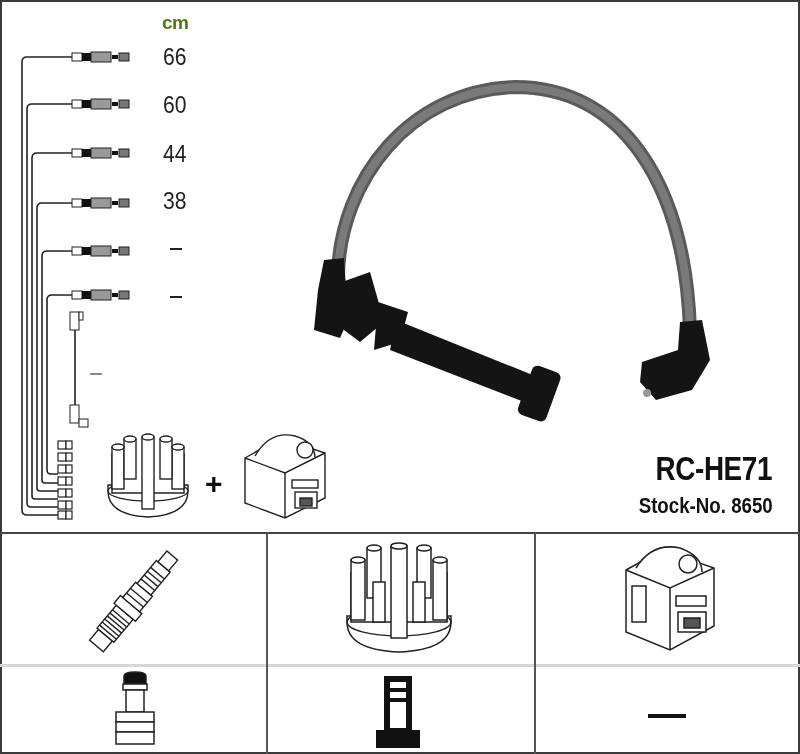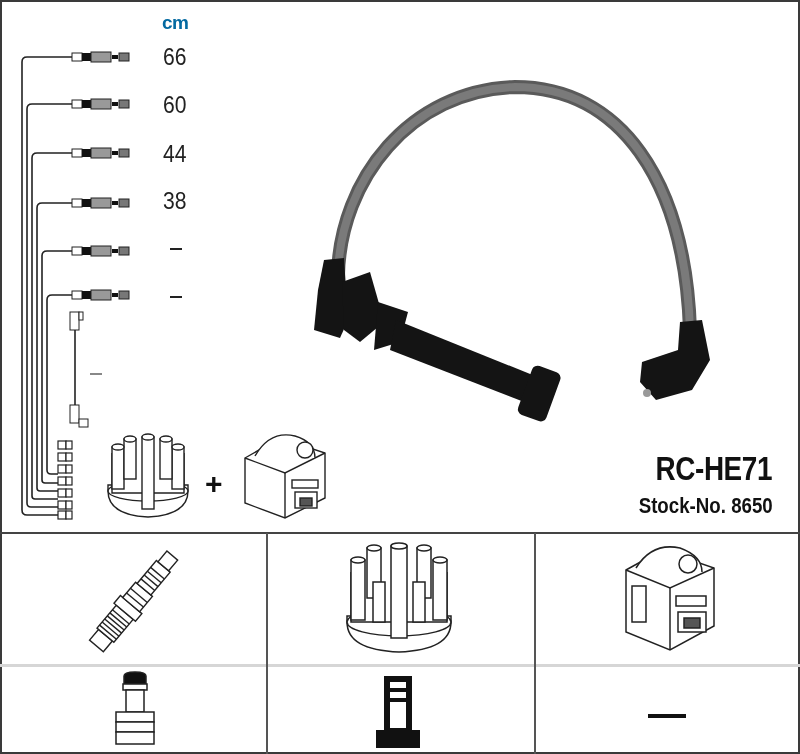--- a/index.html
+++ b/index.html
@@ -1,21 +1,21 @@
 <!DOCTYPE html>
 <html><head>
 <meta charset="utf-8">
 <style>
   html, body { margin:0; padding:0; background:#fff; }
   body { width:800px; height:754px; position:relative; overflow:hidden; font-family:"Liberation Sans", sans-serif; }
   .frame { position:absolute; left:0; top:0; width:796px; height:750px; border:2px solid #3a3a3a; }
   .hdiv { position:absolute; left:0; width:800px; height:2px; background:#444; }
   .hdiv.light { background:#d6d6d6; height:3px; }
   .vdiv { position:absolute; width:2px; background:#555; }
-  .cm { position:absolute; left:162px; top:12px; font-size:19px; font-weight:bold; color:#0369a1; letter-spacing:-0.5px; }
+  .cm { position:absolute; left:162px; top:12px; font-size:19px; font-weight:bold; color:#4d7c0f; letter-spacing:-0.5px; }
   .len { position:absolute; left:163px; font-size:24px; color:#222; transform:scaleX(0.88); transform-origin:left; }
   .dash-len { position:absolute; left:170px; width:12px; height:2px; background:#222; }
   .title { position:absolute; right:28px; top:449px; font-size:34px; font-weight:bold; color:#111; transform:scaleX(0.82); transform-origin:right; letter-spacing:-0.5px; }
   .stock { position:absolute; right:27px; top:493px; font-size:22px; font-weight:bold; color:#111; transform:scaleX(0.85); transform-origin:right; }
   .plus { position:absolute; left:205px; top:467px; font-size:30px; font-weight:bold; color:#111; }
   svg { position:absolute; overflow:visible; }
   .cell-dash { position:absolute; left:648px; top:714px; width:38px; height:4px; background:#111; }
 </style>
 </head>
 <body>

